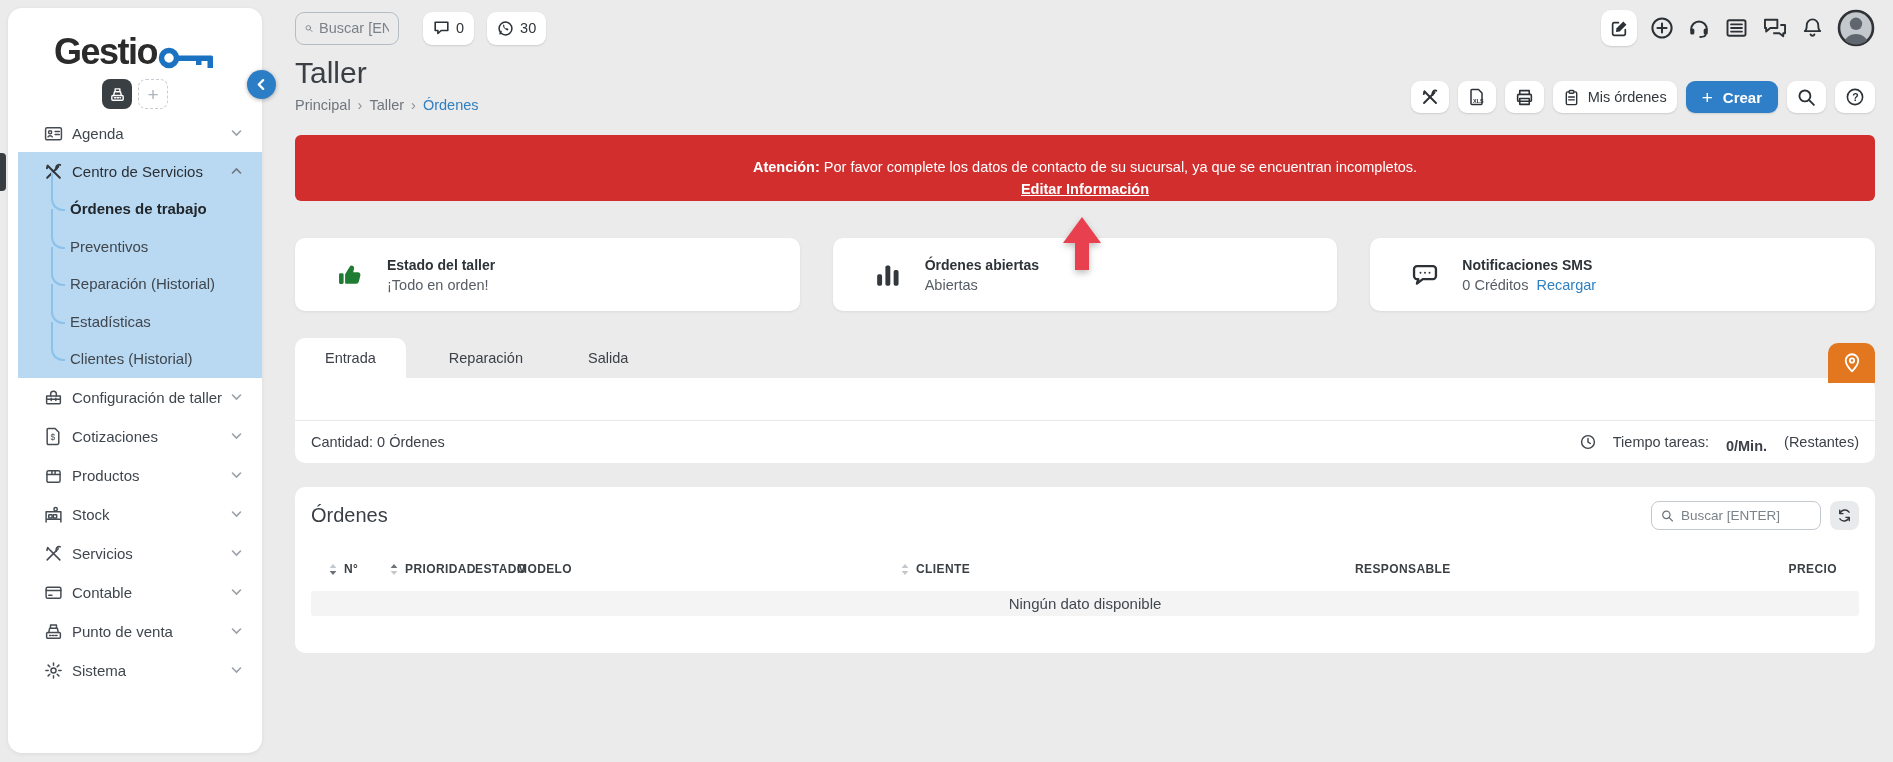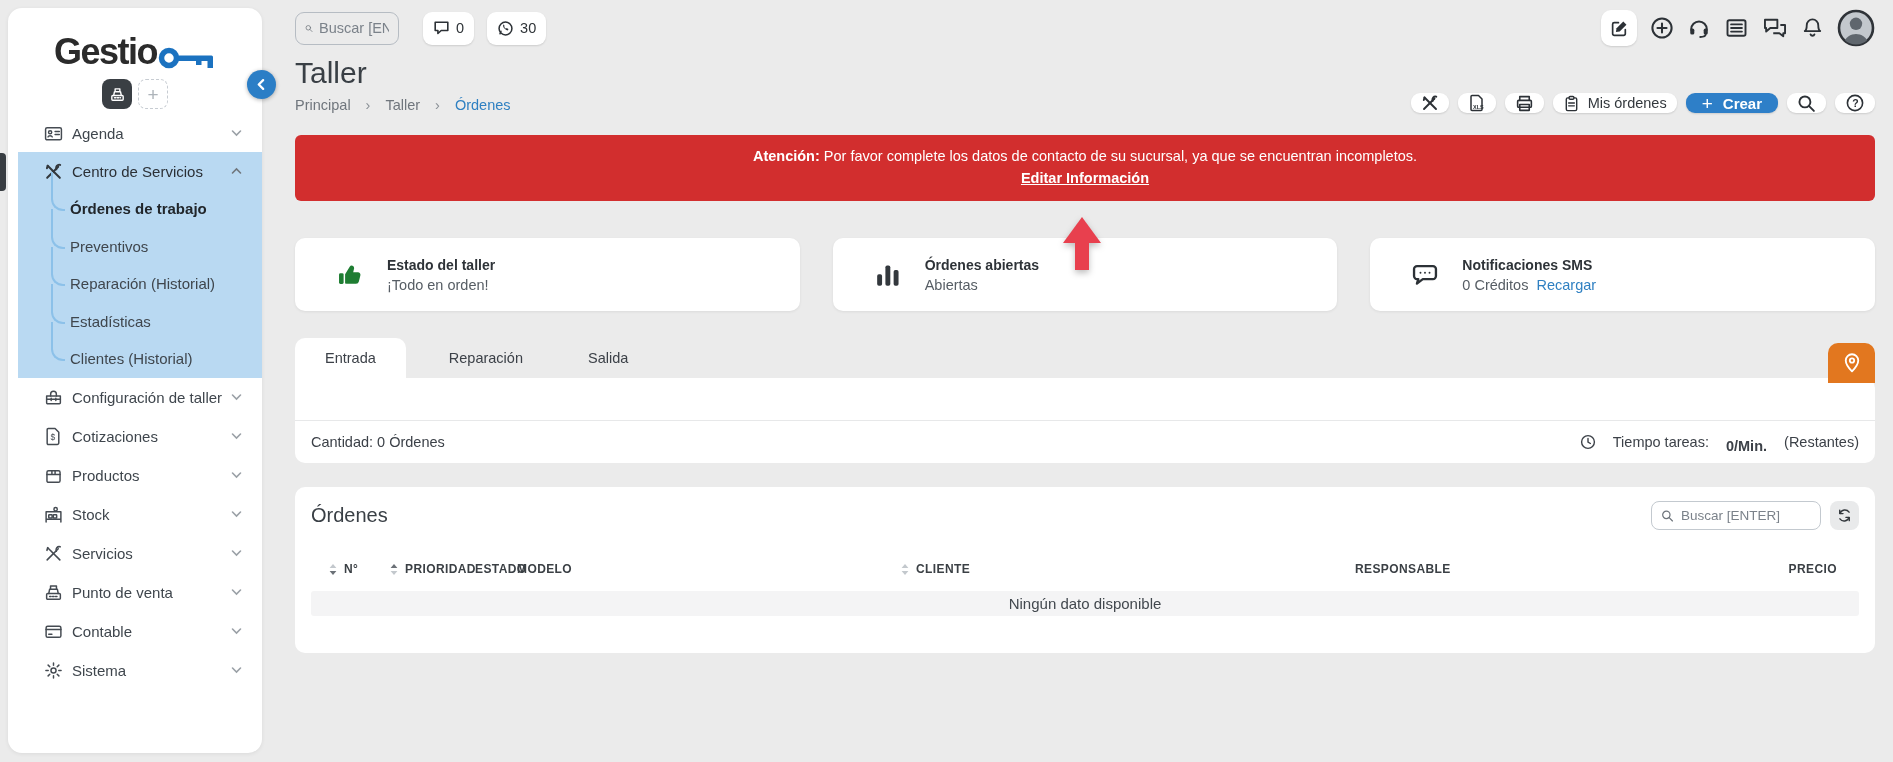--- a/index.html
+++ b/index.html
@@ -62,35 +62,35 @@
     background: #fff; border-radius: 9px; height: 33px; padding: 0 10px; margin-left: 13px;
     display: flex; align-items: center; gap: 6px; box-shadow: 0 1px 2px rgba(0,0,0,.13);
     font-size: 14.5px; color: #2f3438;
   }
   .count-pill.first { margin-left: 24px; }
   .top-icons { margin-left: auto; display: flex; align-items: center; gap: 13px; }
   .icon-btn-white { width: 36px; height: 36px; background: #fff; border-radius: 10px; display: grid; place-items: center; box-shadow: 0 1px 2px rgba(0,0,0,.13); }
 
   .page-head { display: flex; align-items: flex-end; margin-top: 10px; }
   .page-title { font-size: 30px; font-weight: 500; color: #393f45; }
-  .breadcrumb { margin-top: 7px; font-size: 14.5px; color: #70767d; display: flex; gap: 15px; align-items: center; justify-content: flex-end; }
+  .breadcrumb { margin-top: 7px; font-size: 14.5px; color: #70767d; display: flex; gap: 7px; align-items: center; justify-content: flex-end; }
   .breadcrumb .bc-sep { color: #8a9096; }
   .breadcrumb .bc-active { color: #2f80c2; }
   .head-actions { margin-left: auto; display: flex; align-items: center; gap: 9px; }
   .act-btn {
-    height: 20px; min-width: 36px; background: #fff; border: 0; border-radius: 9px;
+    height: 32px; min-width: 36px; background: #fff; border: 0; border-radius: 9px;
     display: flex; align-items: center; justify-content: space-between; gap: 8px; padding: 0 10px;
     box-shadow: 0 1px 2px rgba(0,0,0,.13); font-size: 14.5px; color: #33383d; cursor: pointer; font-family: inherit;
   }
   .act-btn.primary { background: #2e7fc8; color: #fff; font-weight: bold; padding: 0 16px; font-size: 15px; }
   .act-btn.primary .plus-glyph { font-size: 19px; font-weight: normal; margin-right: 2px; line-height: 1; }
 
   .alert-banner {
     margin-top: 22px; height: 66px; background: #d22e2e; border-radius: 6px; color: #fff;
-    text-align: center; padding-top: 13px; font-size: 14.5px;
+    text-align: center; padding-top: 24px; font-size: 14.5px;
   }
   .alert-banner .b { font-weight: bold; }
   .alert-link { display: inline-block; margin-top: 6px; color: #fff; font-weight: bold; text-decoration: underline; font-size: 14.5px; }
 
   .arrow-up { position: absolute; left: 1063px; top: 217px; z-index: 10; filter: drop-shadow(0 3px 3px rgba(0,0,0,.25)); }
   .arrow-head { width: 0; height: 0; border-left: 19px solid transparent; border-right: 19px solid transparent; border-bottom: 26px solid #e8404e; }
   .arrow-tail { width: 14px; height: 27px; background: #e8404e; margin: 0 auto; }
 
   .cards-row { display: flex; gap: 33px; margin-top: 37px; }
   .info-card {
@@ -286,41 +286,41 @@
       <span class="chev">
         <svg width="11" height="8" viewBox="0 0 11 8" fill="none" stroke="#9aa0a6" stroke-width="1.6" stroke-linecap="round">
             <path d="M1.5 2l4 4 4-4"></path>
           </svg>
       </span>
     </div>
 
     <div class="nav-item lo">
       <span class="nav-ico">
         <svg width="19" height="19" viewBox="0 0 18 18" fill="none" stroke="#454b52" stroke-width="1.4" stroke-linecap="round" stroke-linejoin="round">
+          <rect x="2" y="4" width="14" height="10.5" rx="1.5"></rect>
+          <path d="M2 7.2h14M4.5 11.5h3"></path>
+        </svg>
+      </span>
+      <span class="nav-label">Contable</span>
+      <span class="chev">
+        <svg width="11" height="8" viewBox="0 0 11 8" fill="none" stroke="#9aa0a6" stroke-width="1.6" stroke-linecap="round">
+            <path d="M1.5 2l4 4 4-4"></path>
+          </svg>
+      </span>
+    </div>
+
+    <div class="nav-item lo">
+      <span class="nav-ico">
+        <svg width="19" height="19" viewBox="0 0 18 18" fill="none" stroke="#454b52" stroke-width="1.4" stroke-linecap="round" stroke-linejoin="round">
           <rect x="2.5" y="10" width="13" height="5.5" rx="1"></rect>
           <path d="M4.5 10l.8-4h7.4l.8 4M6.2 2.8h5.6v3.2H6.2z"></path>
           <path d="M5.3 12.8h7.4" stroke-dasharray="1.4 1.4"></path>
         </svg>
       </span>
       <span class="nav-label">Punto de venta</span>
-      <span class="chev">
-        <svg width="11" height="8" viewBox="0 0 11 8" fill="none" stroke="#9aa0a6" stroke-width="1.6" stroke-linecap="round">
-            <path d="M1.5 2l4 4 4-4"></path>
-          </svg>
-      </span>
-    </div>
-
-    <div class="nav-item lo">
-      <span class="nav-ico">
-        <svg width="19" height="19" viewBox="0 0 18 18" fill="none" stroke="#454b52" stroke-width="1.4" stroke-linecap="round" stroke-linejoin="round">
-          <rect x="2" y="4" width="14" height="10.5" rx="1.5"></rect>
-          <path d="M2 7.2h14M4.5 11.5h3"></path>
-        </svg>
-      </span>
-      <span class="nav-label">Contable</span>
       <span class="chev">
         <svg width="11" height="8" viewBox="0 0 11 8" fill="none" stroke="#9aa0a6" stroke-width="1.6" stroke-linecap="round">
             <path d="M1.5 2l4 4 4-4"></path>
           </svg>
       </span>
     </div>
 
     <div class="nav-item lo">
       <span class="nav-ico">
         <svg width="19" height="19" viewBox="0 0 18 18" fill="none" stroke="#454b52" stroke-width="1.4" stroke-linecap="round">

